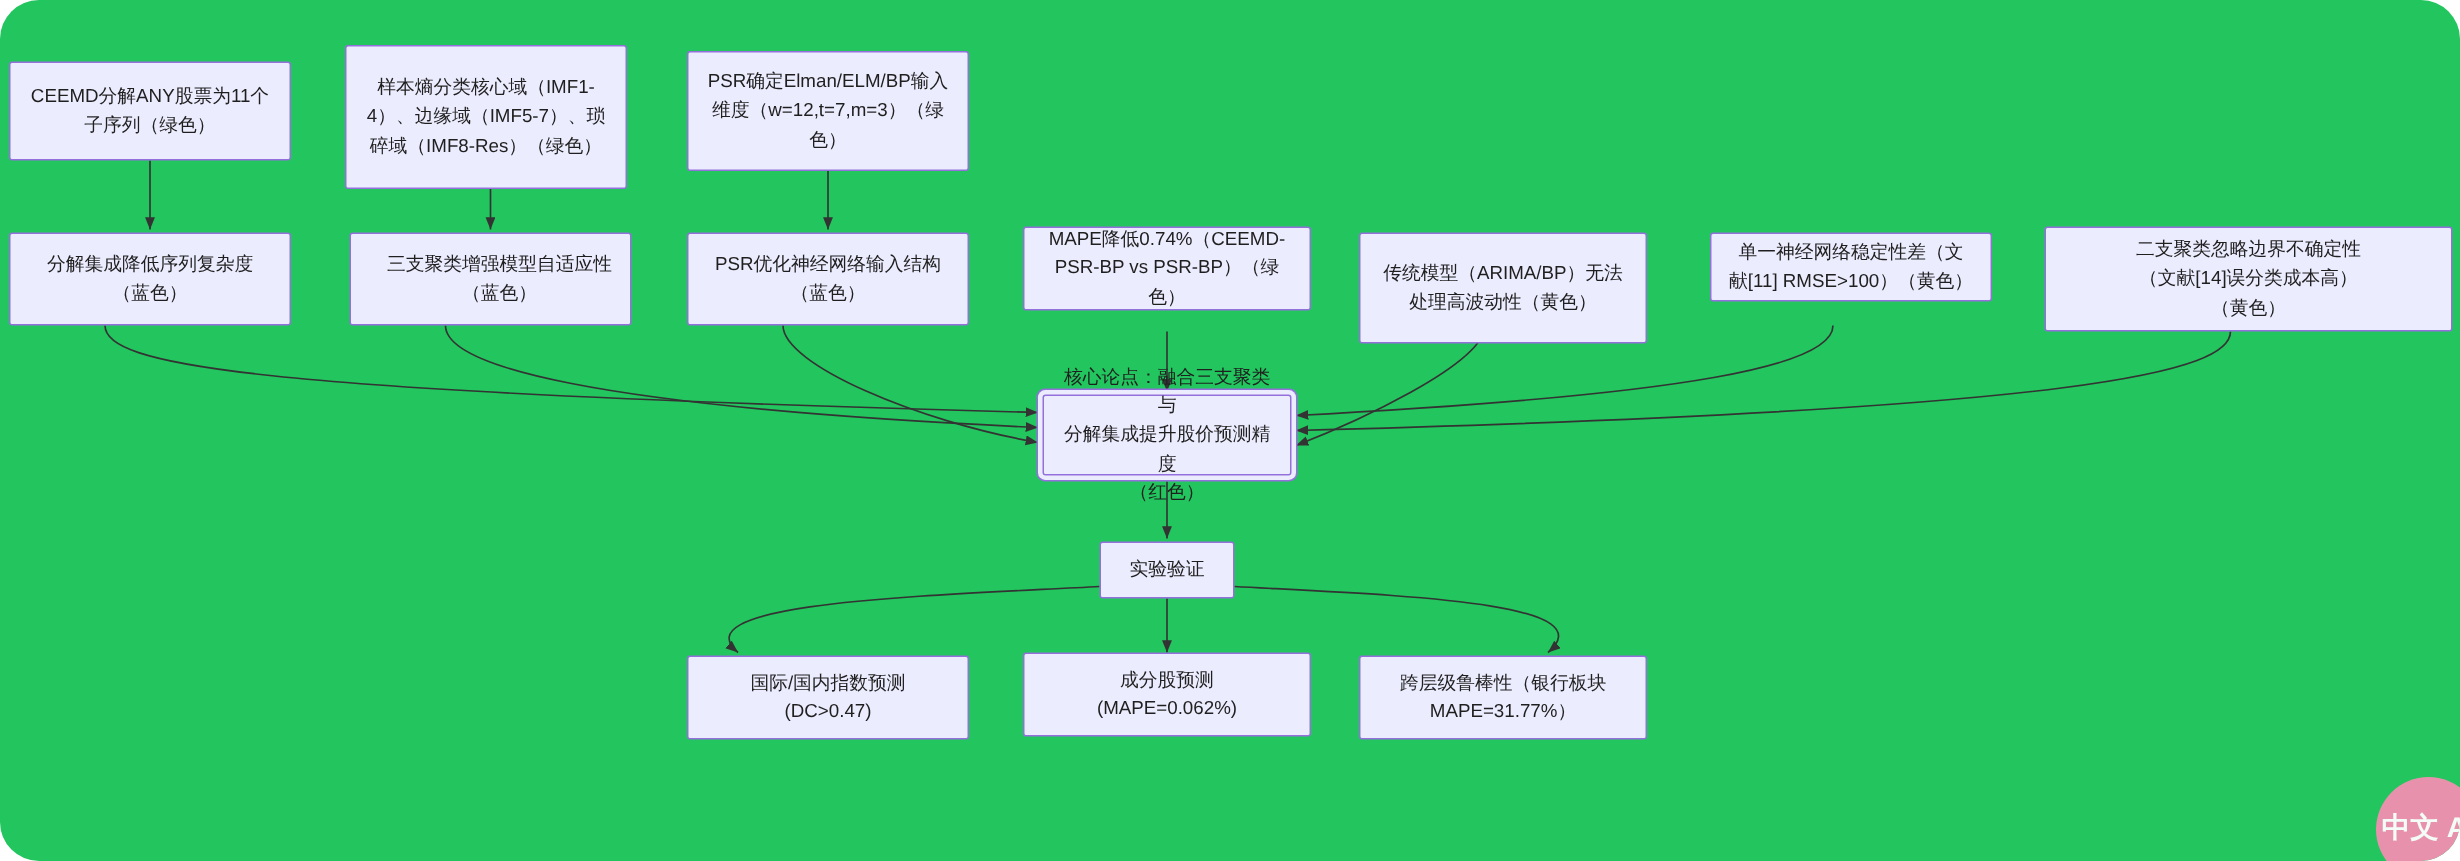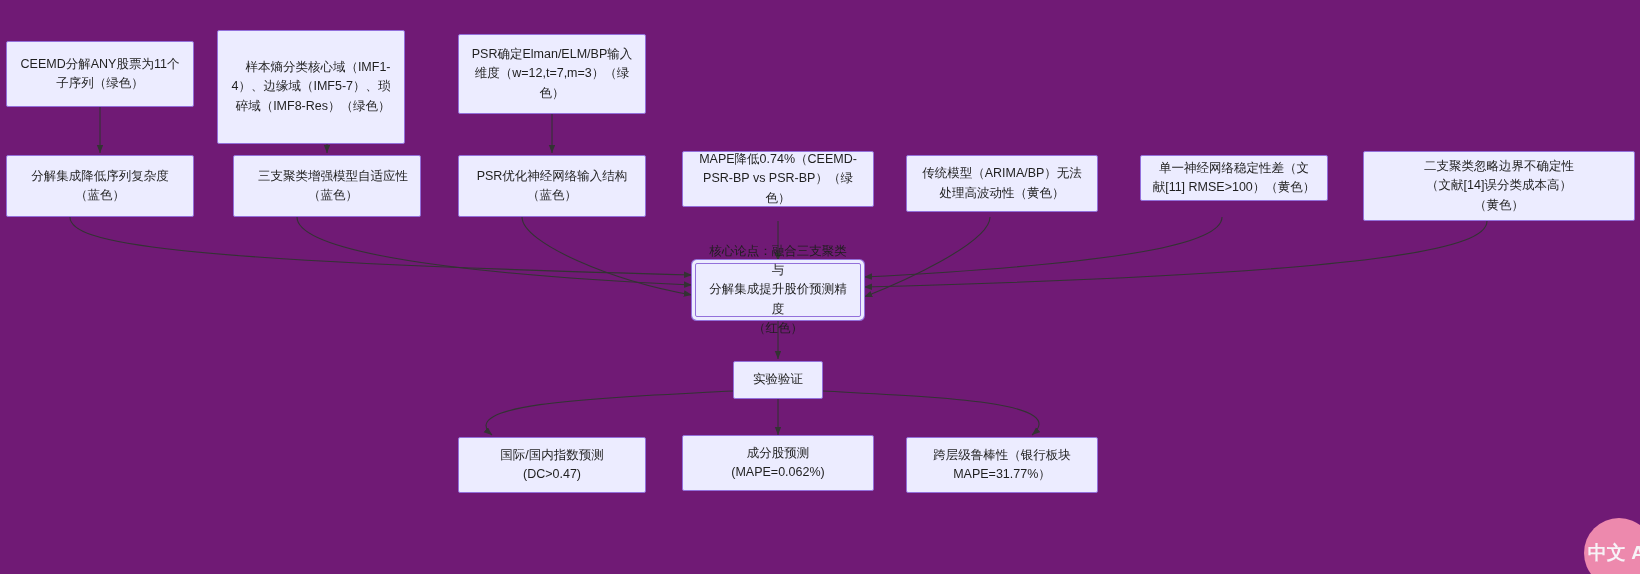--- a/index.html
+++ b/index.html
@@ -4,23 +4,24 @@
 <style>
   html, body {
     margin: 0;
     padding: 0;
     background: #ffffff;
   }
   #canvas {
     position: relative;
     width: 1640px;
     height: 574px;
-    background: #701a75;
+    background: #22c55e;
     overflow: hidden;
     font-family: "Liberation Sans", "DejaVu Sans", sans-serif;
+    border-radius: 26px;
   }
   svg#edges {
     position: absolute;
     left: 0;
     top: 0;
     width: 1640px;
     height: 574px;
     pointer-events: none;
   }
   .edge-path {
@@ -97,21 +98,21 @@
         <path d="M778,399 L778,435" class="edge-path" marker-end="url(#arrow)"></path>
         <path d="M823,391 C933,397 1072,401 1032,435" class="edge-path" marker-end="url(#arrow)"></path>
       </g>
   </svg>
 
   <div id="node-layer">
       <div class="node" style="left: 6px; top: 41px; width: 188px; height: 66px;">
         <span class="node-label">CEEMD分解ANY股票为11个
 子序列（绿色）</span>
       </div>
-      <div class="node" style="left: 217px; top: 30px; width: 188px; height: 114px; text-align: right;">
+      <div class="node" style="left: 230px; top: 30px; width: 188px; height: 96px;">
         <span class="node-label">样本熵分类核心域（IMF1-
 4）、边缘域（IMF5-7）、琐
 碎域（IMF8-Res）（绿色）</span>
       </div>
       <div class="node" style="left: 458px; top: 34px; width: 188px; height: 80px;">
         <span class="node-label">PSR确定Elman/ELM/BP输入
 维度（w=12,t=7,m=3）（绿
 色）</span>
       </div>
       <div class="node" style="left: 6px; top: 155px; width: 188px; height: 62px;">
@@ -124,21 +125,21 @@
       </div>
       <div class="node" style="left: 458px; top: 155px; width: 188px; height: 62px;">
         <span class="node-label">PSR优化神经网络输入结构
 （蓝色）</span>
       </div>
       <div class="node" style="left: 682px; top: 151px; width: 192px; height: 56px;">
         <span class="node-label">MAPE降低0.74%（CEEMD-
 PSR-BP vs PSR-BP）（绿
 色）</span>
       </div>
-      <div class="node" style="left: 906px; top: 155px; width: 192px; height: 57px;">
+      <div class="node" style="left: 906px; top: 155px; width: 192px; height: 74px;">
         <span class="node-label">传统模型（ARIMA/BP）无法
 处理高波动性（黄色）</span>
       </div>
       <div class="node" style="left: 1140px; top: 155px; width: 188px; height: 46px;">
         <span class="node-label">单一神经网络稳定性差（文
 献[11] RMSE&gt;100）（黄色）</span>
       </div>
       <div class="node" style="left: 1363px; top: 151px; width: 272px; height: 70px;">
         <span class="node-label">二支聚类忽略边界不确定性
 （文献[14]误分类成本高）

